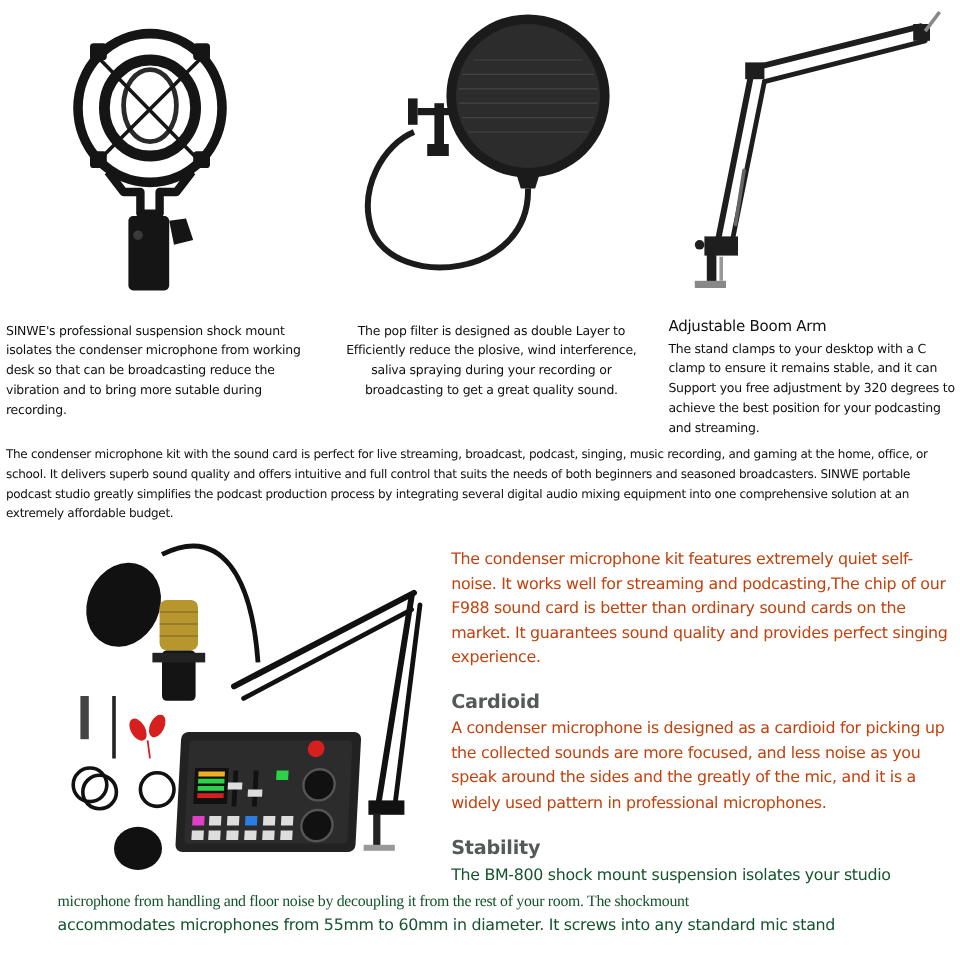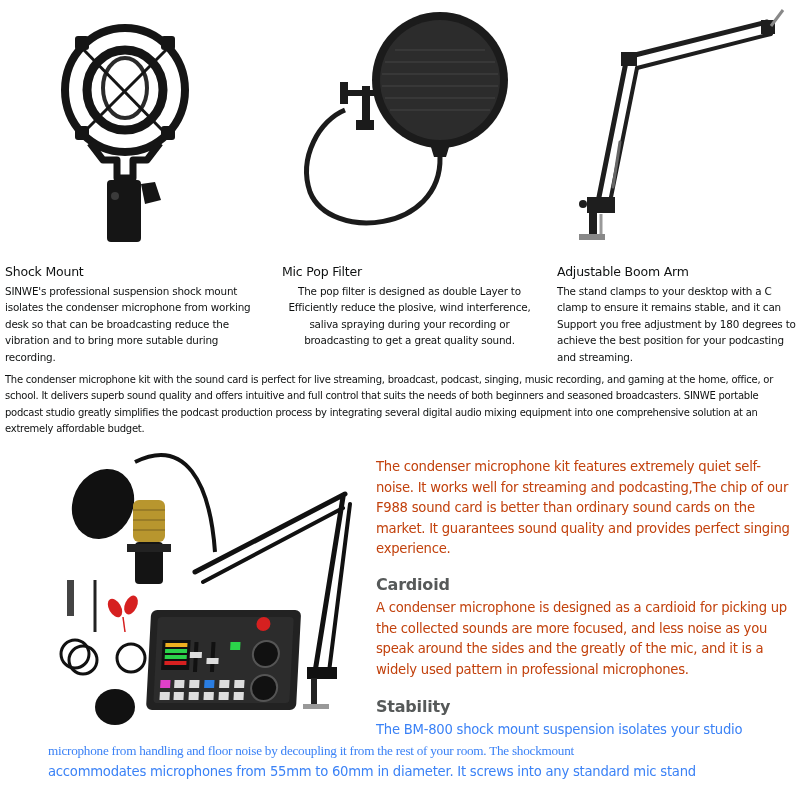--- a/index.html
+++ b/index.html
@@ -8,21 +8,21 @@
   .abs { position: absolute; }
 
   .feature-title { font-size: 12.5px; color: #0f1111; letter-spacing: -0.2px; }
   .feature-body { font-size: 10.4px; line-height: 16.4px; color: #0f1111; letter-spacing: -0.2px; }
 
   .intro { left: 5px; top: 372px; width: 792px; font-size: 10px; line-height: 16.4px; color: #0f1111; letter-spacing: -0.25px; }
 
   .right-para { left: 376px; width: 420px; font-size: 13.2px; line-height: 20.6px; color: #c2410c; letter-spacing: -0.25px; }
   .sub-head { left: 376px; font-size: 16px; font-weight: bold; color: #565959; letter-spacing: -0.2px; }
 
-  .bottom-line { font-size: 13.2px; line-height: 20.6px; color: #3b82f6; letter-spacing: -0.25px; white-space: nowrap; }
+  .bottom-line { font-size: 13.2px; line-height: 20.6px; color: #14532d; letter-spacing: -0.25px; white-space: nowrap; }
 
   svg { display: block; }
 </style>
 </head>
 <body>
 
 <div class="abs" style="left:55px;top:8px;width:140px;height:250px;">
   <svg width="140" height="250" viewBox="0 0 140 250">
 
     <ellipse cx="70" cy="82" rx="60" ry="62" fill="none" stroke="#151515" stroke-width="8"></ellipse>
@@ -78,32 +78,30 @@
     <line x1="226" y1="24" x2="238" y2="8" stroke="#888" stroke-width="3"></line>
     <rect x="42" y="195" width="28" height="16" fill="#1e1e1e"></rect>
     <rect x="44" y="210" width="8" height="26" fill="#1e1e1e"></rect>
     <rect x="34" y="232" width="26" height="6" fill="#888"></rect>
     <line x1="56" y1="212" x2="56" y2="232" stroke="#999" stroke-width="3"></line>
     <circle cx="38" cy="202" r="4" fill="#1e1e1e"></circle>
   </svg>
 </div>
 
 <div class="abs" style="left:5px;top:264px;width:260px;">
-  <div class="feature-title">Shock Mount</div>
   <div class="feature-body" style="margin-top:4px;">SINWE's professional suspension shock mount isolates the condenser microphone from working desk so that can be broadcasting reduce the vibration and to bring more sutable during recording.</div>
 </div>
 
 <div class="abs" style="left:282px;top:264px;width:255px;">
-  <div class="feature-title">Mic Pop Filter</div>
   <div class="feature-body" style="margin-top:4px;text-align:center;">The pop filter is designed as double Layer to Efficiently reduce the plosive, wind interference, saliva spraying during your recording or broadcasting to get a great quality sound.</div>
 </div>
 
 <div class="abs" style="left:557px;top:264px;width:240px;">
   <div class="feature-title">Adjustable Boom Arm</div>
-  <div class="feature-body" style="margin-top:4px;">The stand clamps to your desktop with a C clamp to ensure it remains stable, and it can Support you free adjustment by 180 degrees to achieve the best position for your podcasting and streaming.</div>
+  <div class="feature-body" style="margin-top:4px;">The stand clamps to your desktop with a C clamp to ensure it remains stable, and it can Support you free adjustment by 320 degrees to achieve the best position for your podcasting and streaming.</div>
 </div>
 
 <div class="abs intro">The condenser microphone kit with the sound card is perfect for live streaming, broadcast, podcast, singing, music recording, and gaming at the home, office, or school. It delivers superb sound quality and offers intuitive and full control that suits the needs of both beginners and seasoned broadcasters. SINWE portable podcast studio greatly simplifies the podcast production process by integrating several digital audio mixing equipment into one comprehensive solution at an extremely affordable budget.</div>
 
 <div class="abs" style="left:45px;top:442px;width:325px;height:285px;">
   <svg width="325" height="285" viewBox="0 0 325 285">
 
     <path d="M90 20 C 140 -5, 165 40, 170 110" fill="none" stroke="#111" stroke-width="4"></path>
 
     <ellipse cx="58" cy="62" rx="30" ry="36" fill="#111" transform="rotate(25 58 62)"></ellipse>

